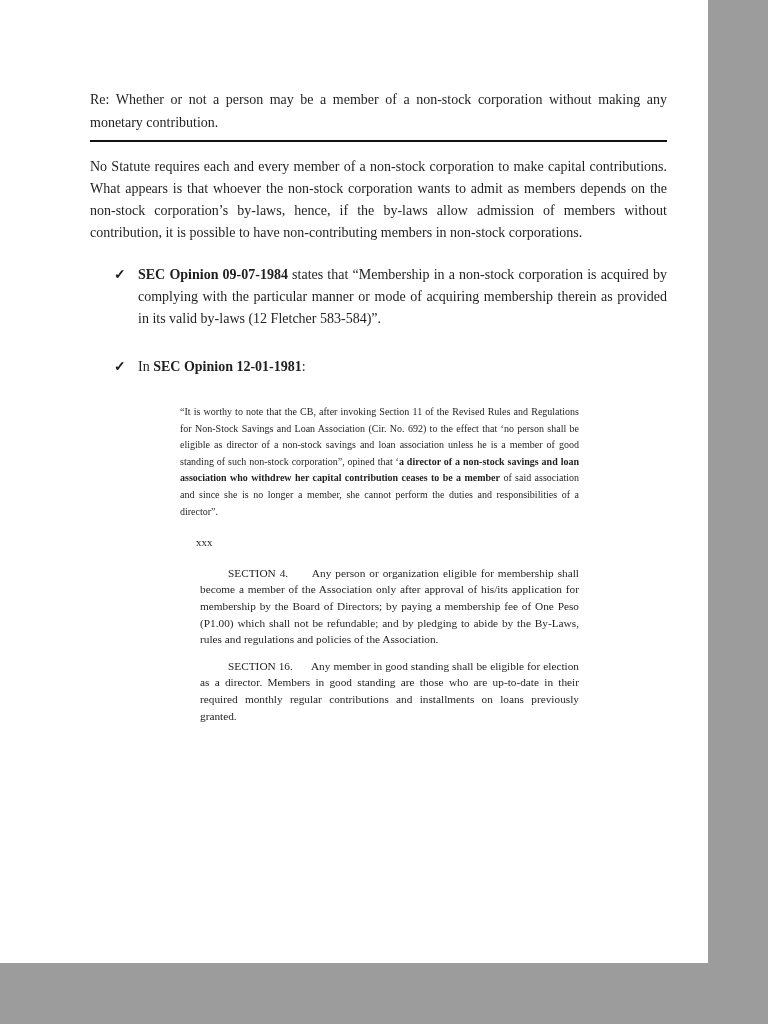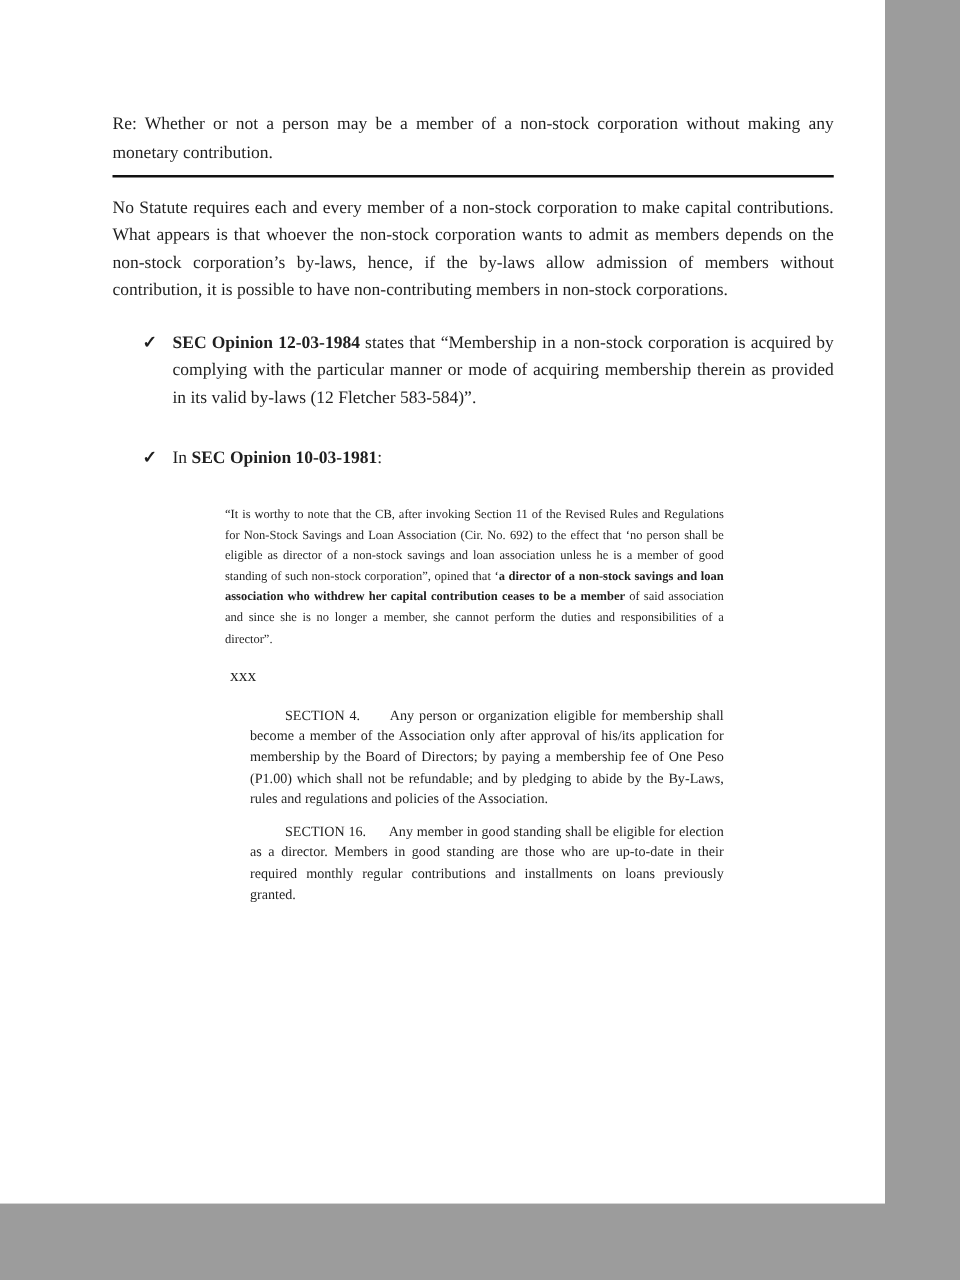--- a/index.html
+++ b/index.html
@@ -64,23 +64,23 @@
     margin-left: 90px;
     margin-right: 88px;
   }
   .quote-para {
     font-size: 10px;
     line-height: 16.6px;
     text-align: justify;
     margin: 0 0 11px 0;
   }
   .xxx {
-    font-size: 14px;
+    font-size: 11px;
     line-height: 16.6px;
-    margin: 14px 0 14px 4px;
+    margin: 14px 0 14px 16px;
   }
   .section-para {
     font-size: 11.3px;
     line-height: 16.6px;
     text-align: justify;
     margin: 0 0 10px 20px;
     text-indent: 28px;
   }
   .b { font-weight: bold; }
   .grey-right {
@@ -108,26 +108,26 @@
   <div class="page">
 
     <div class="subject"><span>Re: Whether or not a person may be a member of a non-stock corporation without making any monetary contribution.</span></div>
 
     <hr class="rule">
 
     <p class="body-para"><span>No Statute requires each and every member of a non-stock corporation to make capital contributions. What appears is that whoever the non-stock corporation wants to admit as members depends on the non-stock corporation’s by-laws, hence, if the by-laws allow admission of members without contribution, it is possible to have non-contributing members in non-stock corporations.</span></p>
 
     <div class="bullet">
       <span class="check">✓</span>
-      <div class="btext"><span class="b">SEC Opinion 12-03-1984</span><span> states that “Membership in a non-stock corporation is acquired by complying with the particular manner or mode of acquiring membership therein as provided in its valid by-laws (12 Fletcher 583-584)”.</span></div>
+      <div class="btext"><span class="b">SEC Opinion 09-07-1984</span><span> states that “Membership in a non-stock corporation is acquired by complying with the particular manner or mode of acquiring membership therein as provided in its valid by-laws (12 Fletcher 583-584)”.</span></div>
     </div>
 
     <div class="bullet">
       <span class="check">✓</span>
-      <div class="btext"><span>In </span><span class="b">SEC Opinion 10-03-1981</span><span>:</span></div>
+      <div class="btext"><span>In </span><span class="b">SEC Opinion 12-01-1981</span><span>:</span></div>
     </div>
 
     <div class="quote-block">
 
       <p class="quote-para"><span>“It is worthy to note that the CB, after invoking Section 11 of the Revised Rules and Regulations for Non-Stock Savings and Loan Association (Cir. No. 692) to the effect that ‘no person shall be eligible as director of a non-stock savings and loan association unless he is a member of good standing of such non-stock corporation”, opined that ‘</span><span class="b">a director of a non-stock savings and loan association who withdrew her capital contribution ceases to be a member</span><span> of said association and since she is no longer a member, she cannot perform the duties and responsibilities of a director”.</span></p>
 
       <p class="xxx"><span>xxx</span></p>
 
 
 

